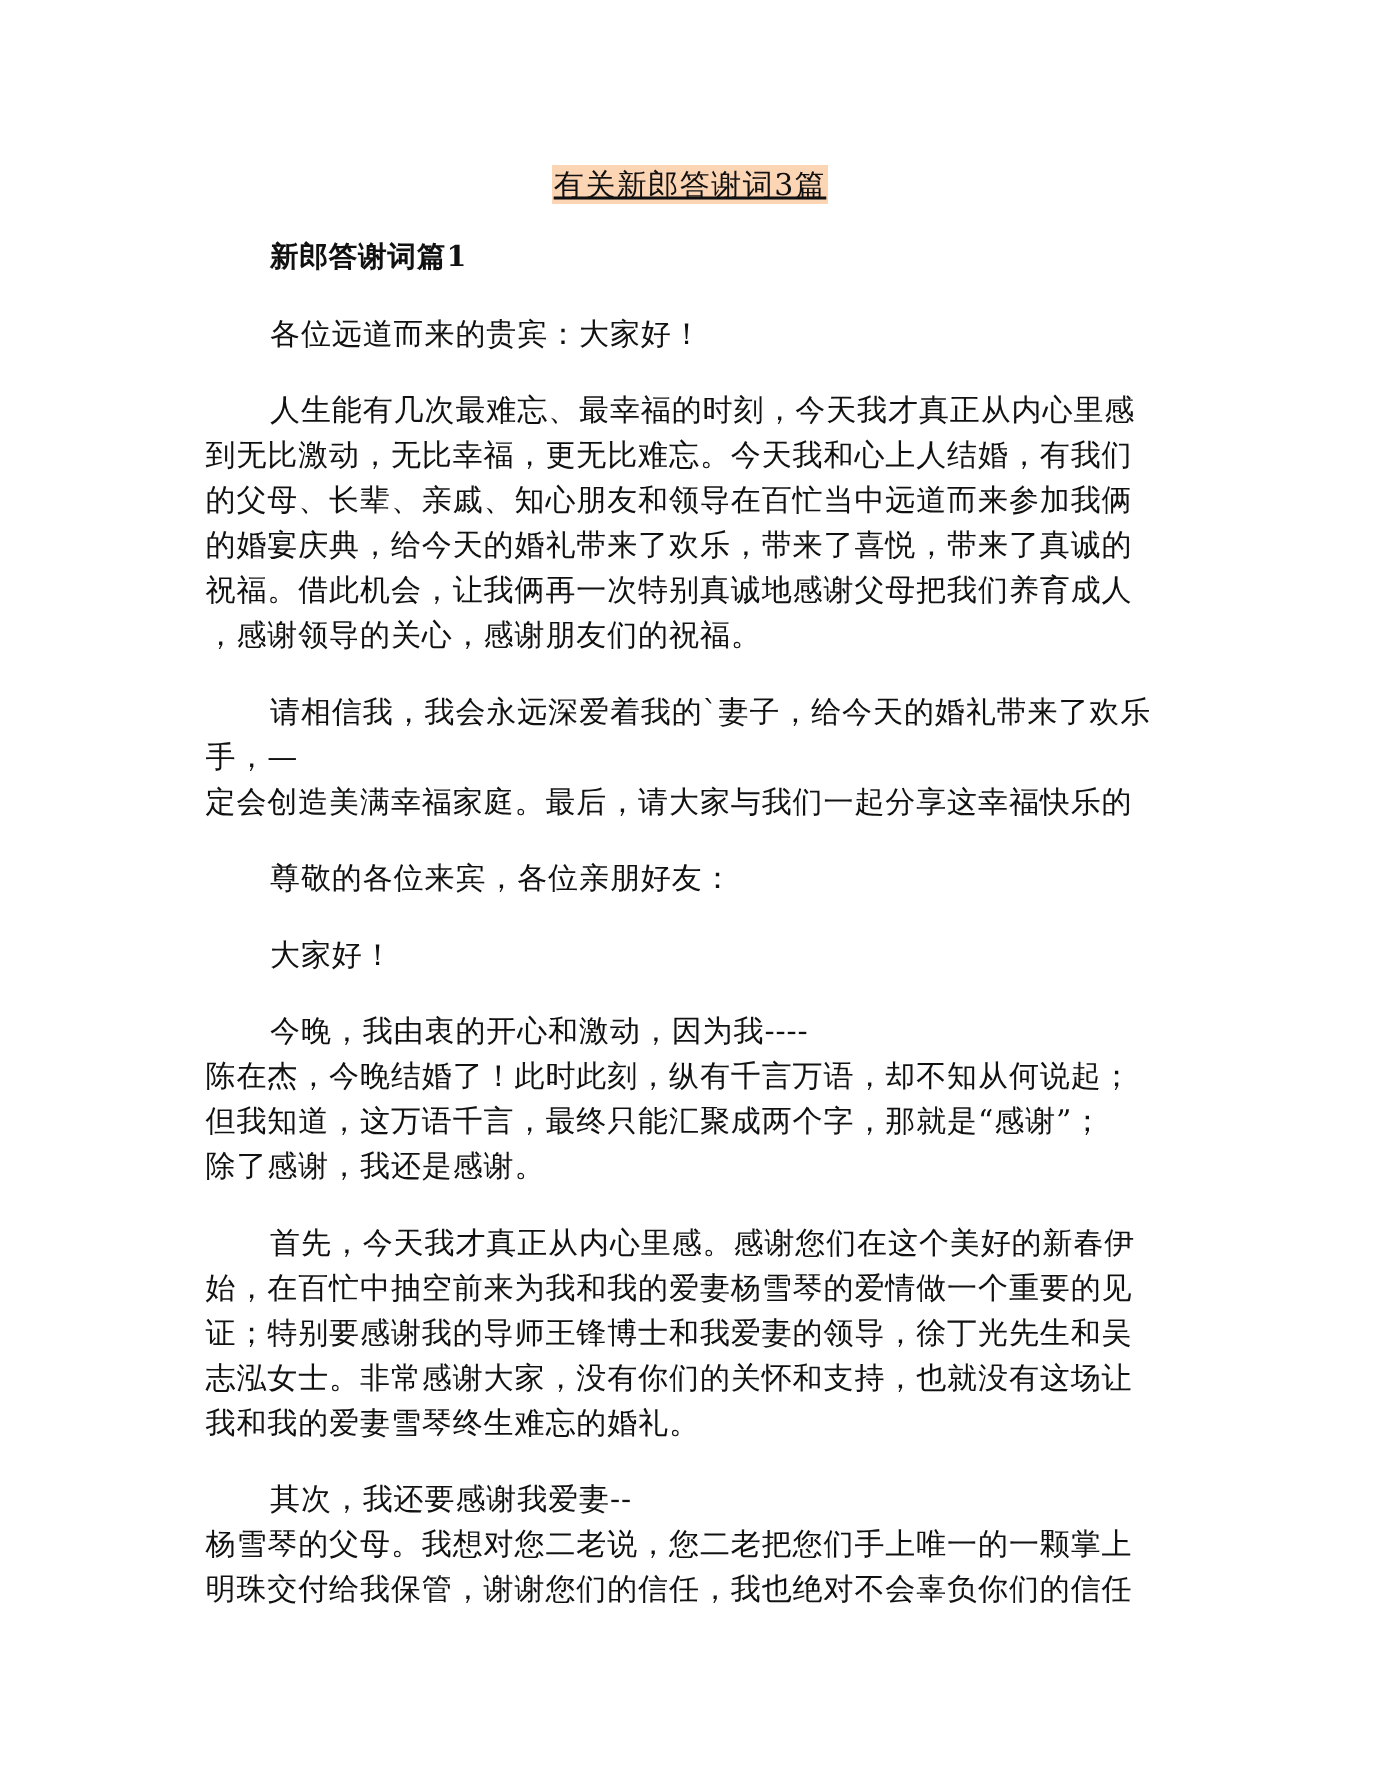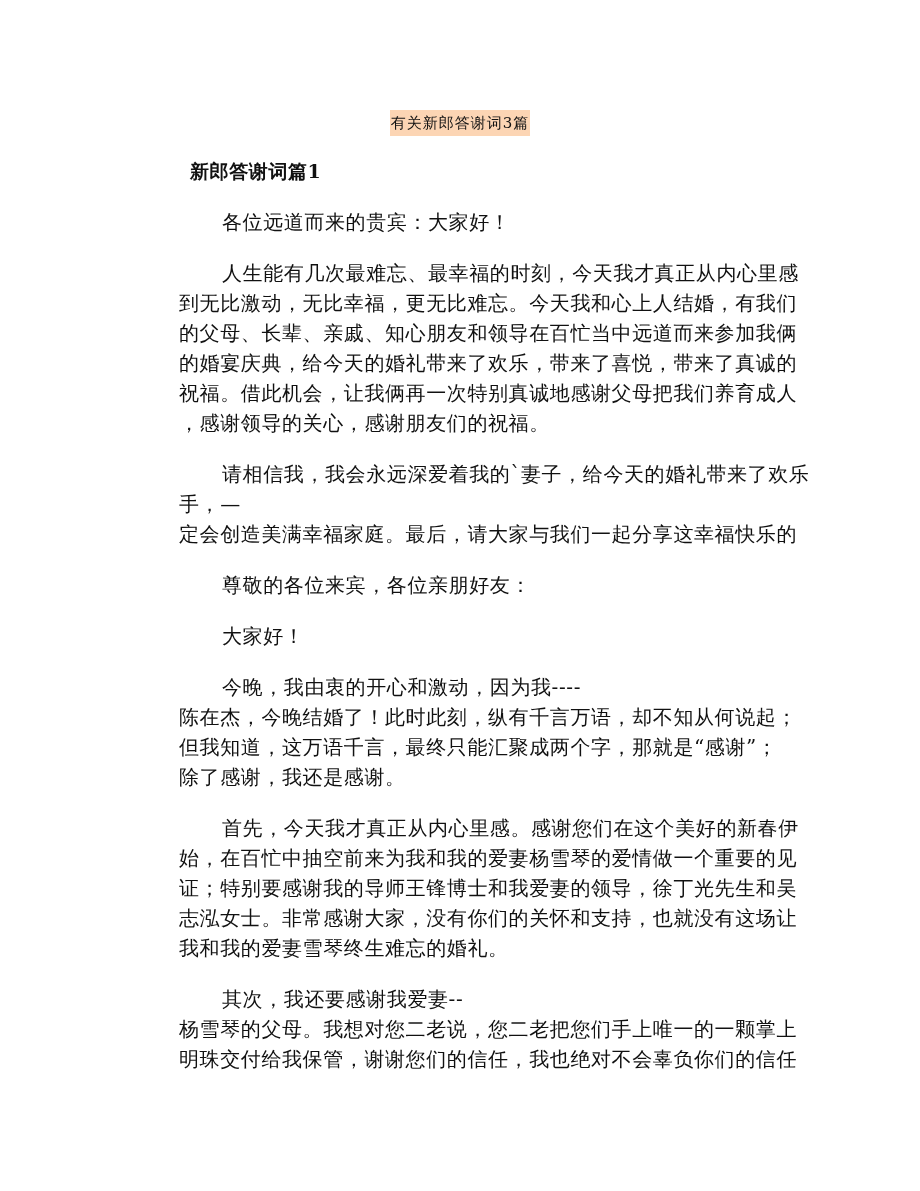--- a/index.html
+++ b/index.html
@@ -23,47 +23,47 @@
   .title-wrap {
     position: absolute;
     top: 110px;
     left: 0;
     width: 920px;
     text-align: center;
   }
   .title {
     display: inline-block;
     background: #fcd5b4;
-    font-size: 15px;
+    font-size: 20px;
     line-height: 26px;
     padding: 0 1px;
     letter-spacing: 1px;
+    text-decoration: underline;
   }
   .content {
     position: absolute;
-    left: 147px;
+    left: 137px;
     top: 156px;
     width: 632px;
     font-size: 20px;
     line-height: 30px;
     letter-spacing: 0.6px;
   }
   .heading {
     font-weight: bold;
     font-size: 19px;
     margin: 0 0 0 43px;
     line-height: 30px;
   }
   p {
     margin: 0;
   }
   .line {
     display: block;
     white-space: nowrap;
-    margin-left: 32px;
   }
   .line.indent {
     padding-left: 43px;
   }
   .block {
     margin-top: 21px;
   }
   .heading.h2 {
     margin-top: 32px;
   }

